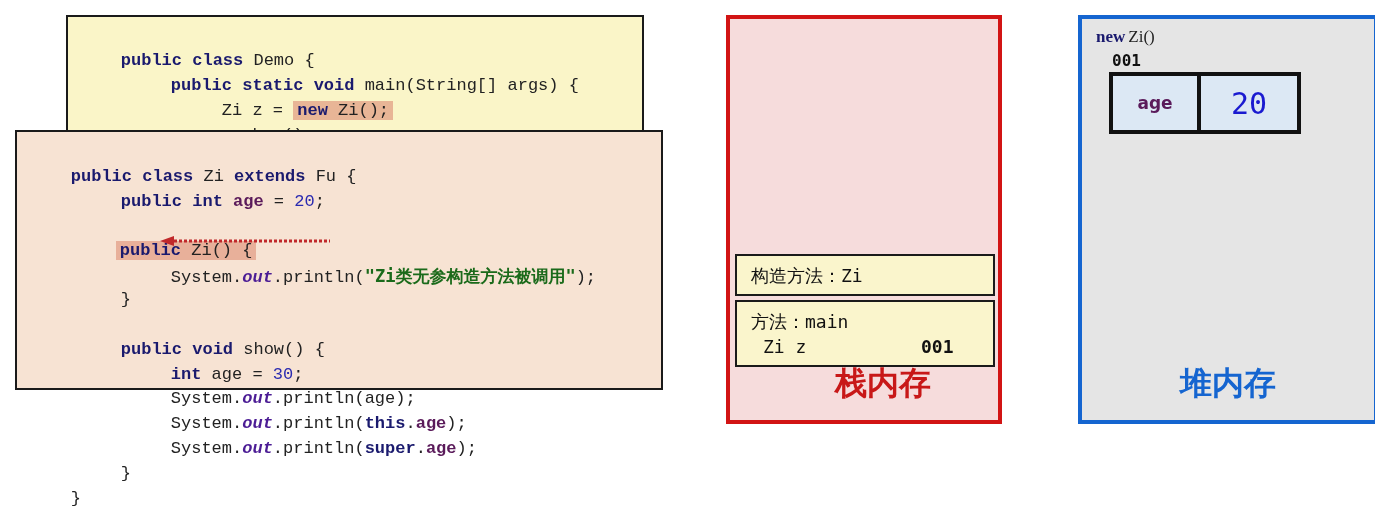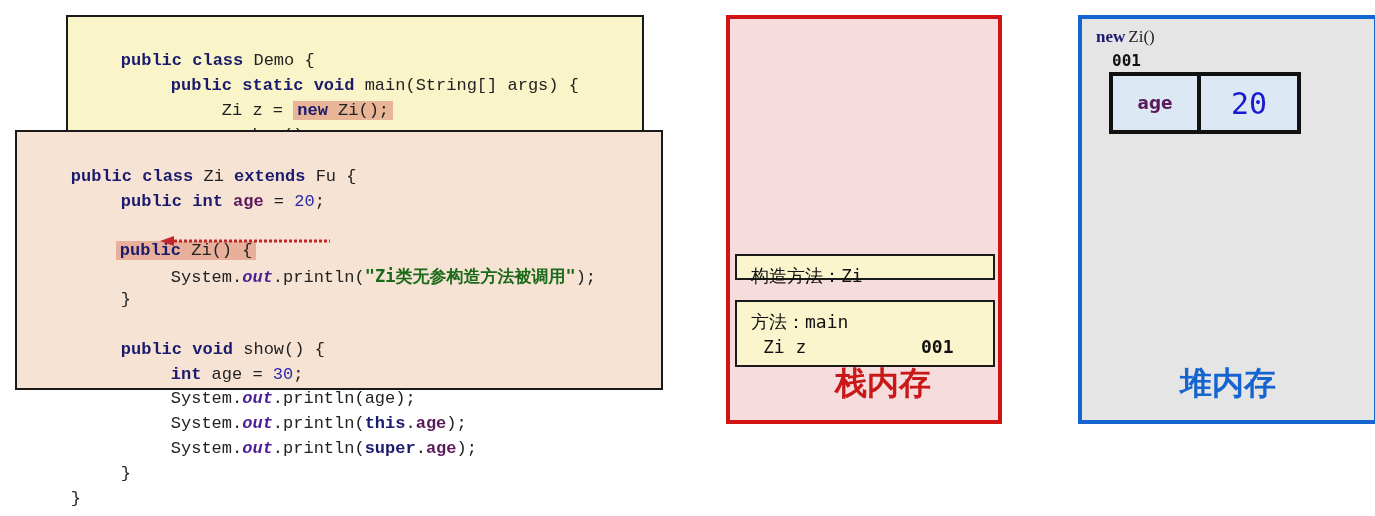--- a/index.html
+++ b/index.html
@@ -117,21 +117,21 @@
     <span class="plain">}</span>
   </div>
 </div>
 
 <svg id="arrow" viewBox="0 0 172 10">
   <line x1="14" y1="5" x2="170" y2="5" stroke="#c0282a" stroke-width="3" stroke-dasharray="3,2"></line>
   <polygon points="0,5 14,0 14,10" fill="#c0282a"></polygon>
 </svg>
 
 <div id="stack">
-  <div class="frame" style="top:235px; height:26px; padding:8px 0 0 14px;">
+  <div class="frame" style="top:235px; height:42px; padding:8px 0 0 14px;">
     <span>构造方法：Zi</span>
   </div>
   <div class="frame" style="top:281px; height:67px; padding:8px 0 0 14px;">
     <div>方法：main</div>
     <div style="position:relative; height:24px; margin-top:2px;">
       <span style="position:absolute; left:12px;">Zi z</span>
       <span style="position:absolute; left:170px; font-weight:bold;">001</span>
     </div>
   </div>
   <div id="stack-label">栈内存</div>

